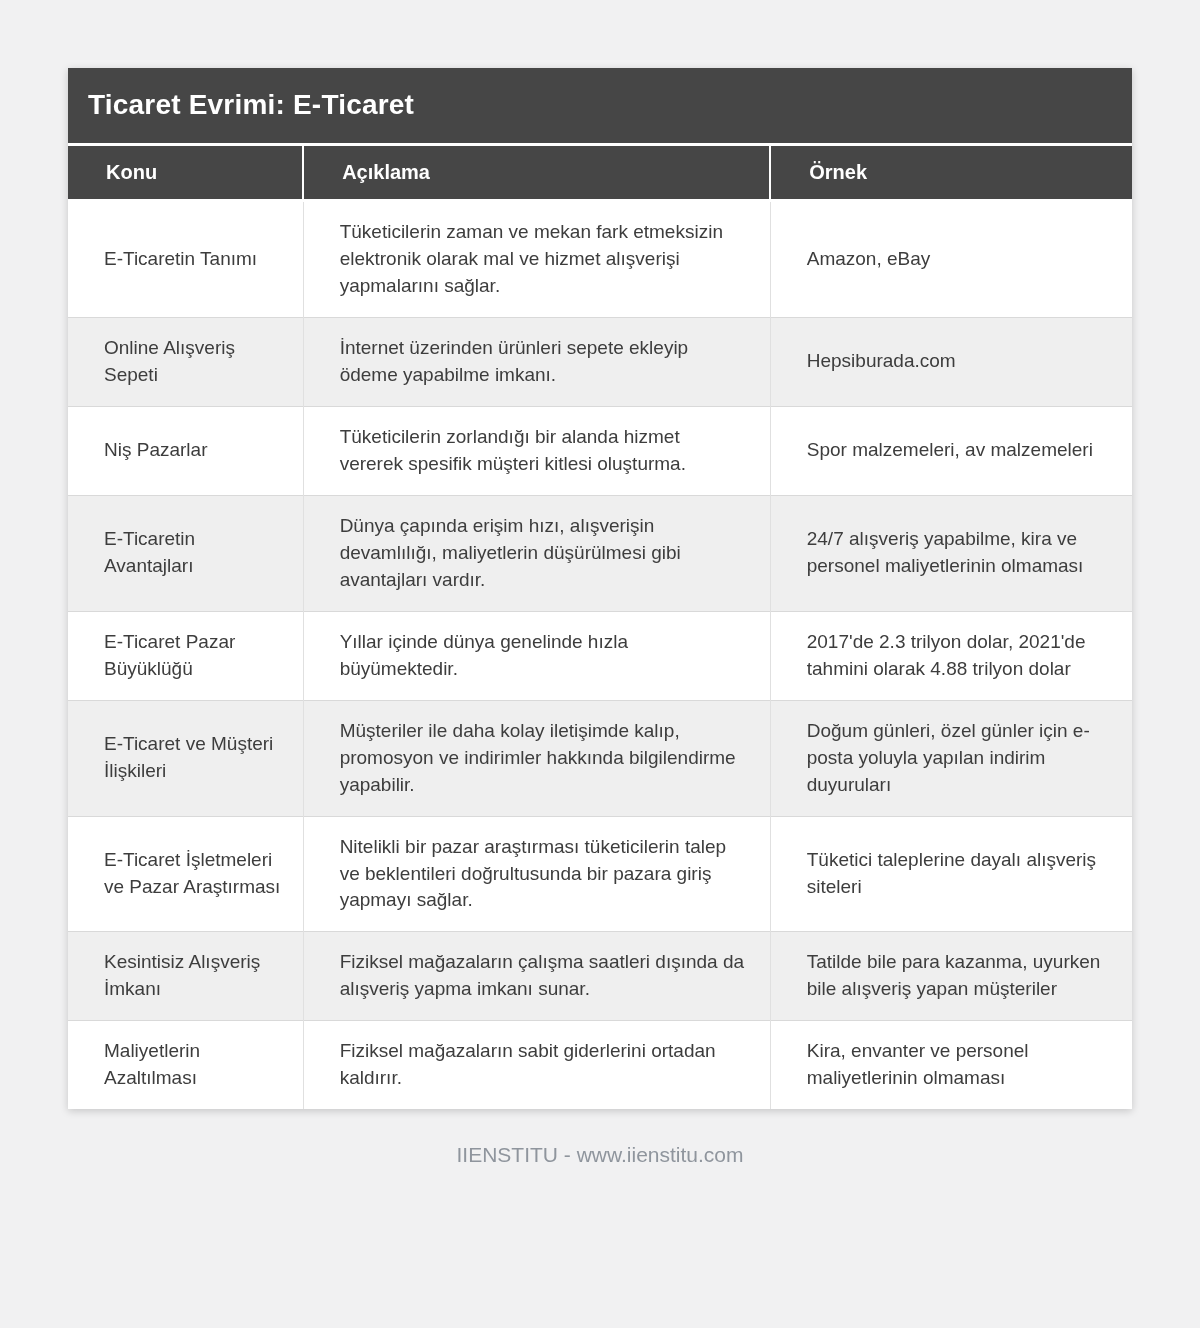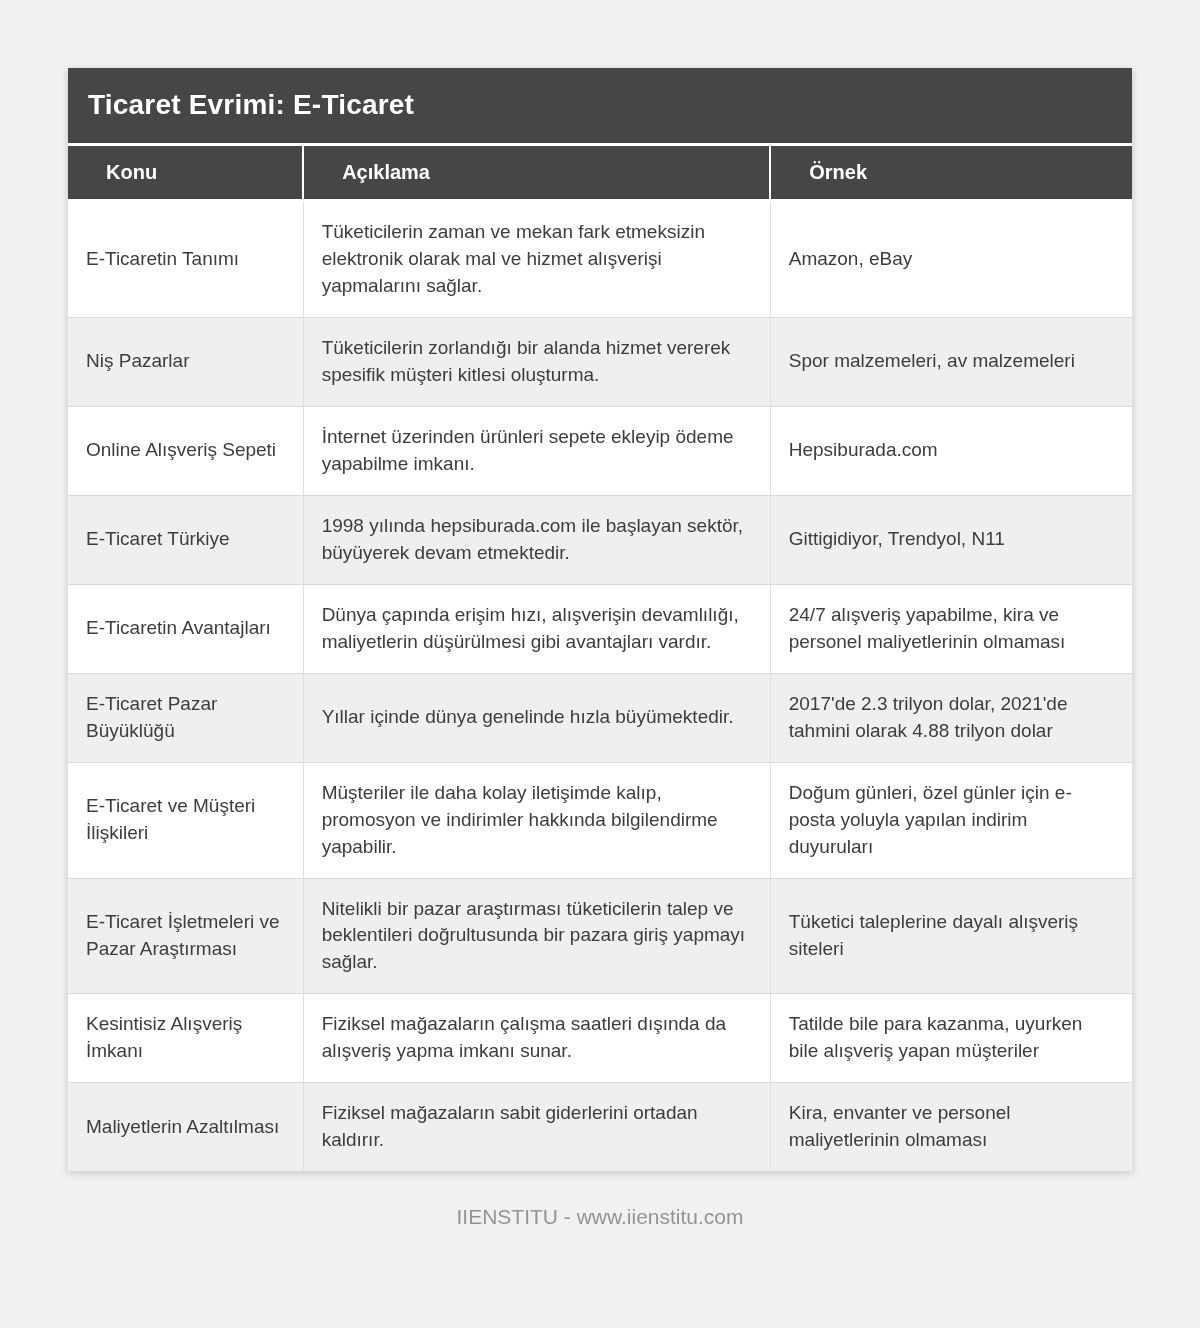--- a/index.html
+++ b/index.html
@@ -53,21 +53,21 @@
   table.data-table th:last-child  { border-right: none; }
 
   table.data-table col.col-konu     { width: 22.1%; }
   table.data-table col.col-aciklama { width: 43.9%; }
   table.data-table col.col-ornek    { width: 34.0%; }
 
   table.data-table td {
     font-size: 19px;
     color: #3d3d3d;
     line-height: 1.42;
-    padding: 17px 22px 17px 18px;
+    padding: 17px 22px 17px 36px;
     vertical-align: middle;
     background: #ffffff;
     border-top: 1px solid #d9d9d9;
     margin-top: 18px;
   }
   table.data-table tbody tr:first-child td { border-top: none; }
   table.data-table td + td { border-left: 1px solid #e0e0e0; }
   table.data-table tbody tr:nth-child(even) td { background: #efefef; }
 
   .footer {
@@ -103,36 +103,31 @@
     </thead>
     <tbody id="table-body">
 
         <tr>
           <td>E-Ticaretin Tanımı</td>
           <td>Tüketicilerin zaman ve mekan fark etmeksizin elektronik olarak mal ve hizmet alışverişi yapmalarını sağlar.</td>
           <td>Amazon, eBay</td>
         </tr>
 
         <tr>
-          <td>Niş Pazarlar</td>
-          <td>Tüketicilerin zorlandığı bir alanda hizmet vererek spesifik müşteri kitlesi oluşturma.</td>
-          <td>Spor malzemeleri, av malzemeleri</td>
-        </tr>
-
-        <tr>
           <td>Online Alışveriş Sepeti</td>
           <td>İnternet üzerinden ürünleri sepete ekleyip ödeme yapabilme imkanı.</td>
           <td>Hepsiburada.com</td>
         </tr>
 
         <tr>
-          <td>E-Ticaret Türkiye</td>
-          <td>1998 yılında hepsiburada.com ile başlayan sektör, büyüyerek devam etmektedir.</td>
-          <td>Gittigidiyor, Trendyol, N11</td>
+          <td>Niş Pazarlar</td>
+          <td>Tüketicilerin zorlandığı bir alanda hizmet vererek spesifik müşteri kitlesi oluşturma.</td>
+          <td>Spor malzemeleri, av malzemeleri</td>
         </tr>
+
 
         <tr>
           <td>E-Ticaretin Avantajları</td>
           <td>Dünya çapında erişim hızı, alışverişin devamlılığı, maliyetlerin düşürülmesi gibi avantajları vardır.</td>
           <td>24/7 alışveriş yapabilme, kira ve personel maliyetlerinin olmaması</td>
         </tr>
 
         <tr>
           <td>E-Ticaret Pazar Büyüklüğü</td>
           <td>Yıllar içinde dünya genelinde hızla büyümektedir.</td>

